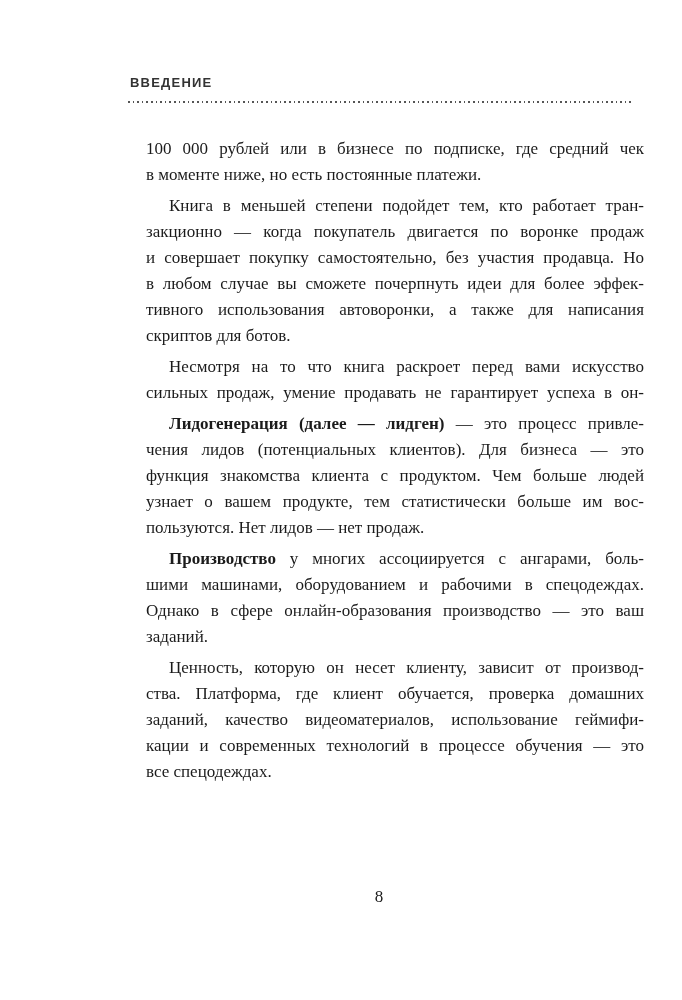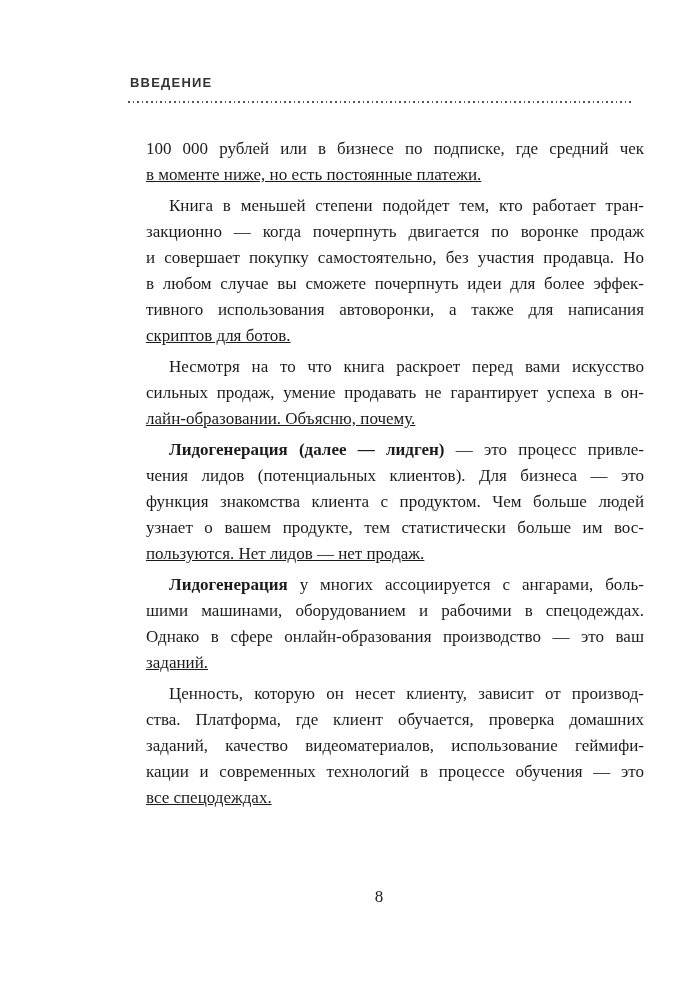--- a/index.html
+++ b/index.html
@@ -32,21 +32,21 @@
     font-size:17px;color:var(--text);
   }
   .para{margin:0 0 5px 0;}
   .line{
     line-height:26px;
     text-align:justify;
     text-align-last:justify;
     text-justify:inter-word;
     white-space:normal;
   }
-  .line.last{text-align-last:left;text-decoration:underline;}
+  .line.last{text-align-last:left;}
   .para.indent .line:first-child{text-indent:23px;}
   .line b{font-weight:bold;margin-top:32px;}
   .footer{
     position:absolute;left:130px;top:884px;width:498px;
     text-align:center;
   }
   .page-number{
     font-size:17px;line-height:26px;color:var(--text);
   }
 </style>
@@ -56,40 +56,39 @@
 <div class="page">
   <div class="running-head">ВВЕДЕНИЕ</div>
   <div class="dotted-rule"></div>
   <div class="body-text">
       <div class="para">
         <div class="line">100 000 рублей или в бизнесе по подписке, где средний чек</div>
         <div class="line last">в моменте ниже, но есть постоянные платежи.</div>
       </div>
       <div class="para indent">
         <div class="line">Книга в меньшей степени подойдет тем, кто работает тран-</div>
-        <div class="line">закционно — когда почерпнуть двигается по воронке продаж</div>
+        <div class="line">закционно — когда покупатель двигается по воронке продаж</div>
         <div class="line">и совершает покупку самостоятельно, без участия продавца. Но</div>
         <div class="line">в любом случае вы сможете почерпнуть идеи для более эффек-</div>
         <div class="line">тивного использования автоворонки, а также для написания</div>
         <div class="line last">скриптов для ботов.</div>
       </div>
       <div class="para indent">
         <div class="line">Несмотря на то что книга раскроет перед вами искусство</div>
         <div class="line">сильных продаж, умение продавать не гарантирует успеха в он-</div>
-        <div class="line last">лайн-образовании. Объясню, почему.</div>
       </div>
       <div class="para indent">
         <div class="line"><b>Лидогенерация (далее — лидген)</b> — это процесс привле-</div>
         <div class="line">чения лидов (потенциальных клиентов). Для бизнеса — это</div>
         <div class="line">функция знакомства клиента с продуктом. Чем больше людей</div>
         <div class="line">узнает о вашем продукте, тем статистически больше им вос-</div>
         <div class="line last">пользуются. Нет лидов — нет продаж.</div>
       </div>
       <div class="para indent">
-        <div class="line"><b>Лидогенерация</b> у многих ассоциируется с ангарами, боль-</div>
+        <div class="line"><b>Производство</b> у многих ассоциируется с ангарами, боль-</div>
         <div class="line">шими машинами, оборудованием и рабочими в спецодеждах.</div>
         <div class="line">Однако в сфере онлайн-образования производство — это ваш</div>
         <div class="line last">заданий.</div>
       </div>
       <div class="para indent">
         <div class="line">Ценность, которую он несет клиенту, зависит от производ-</div>
         <div class="line">ства. Платформа, где клиент обучается, проверка домашних</div>
         <div class="line">заданий, качество видеоматериалов, использование геймифи-</div>
         <div class="line">кации и современных технологий в процессе обучения — это</div>
         <div class="line last">все спецодеждах.</div>

